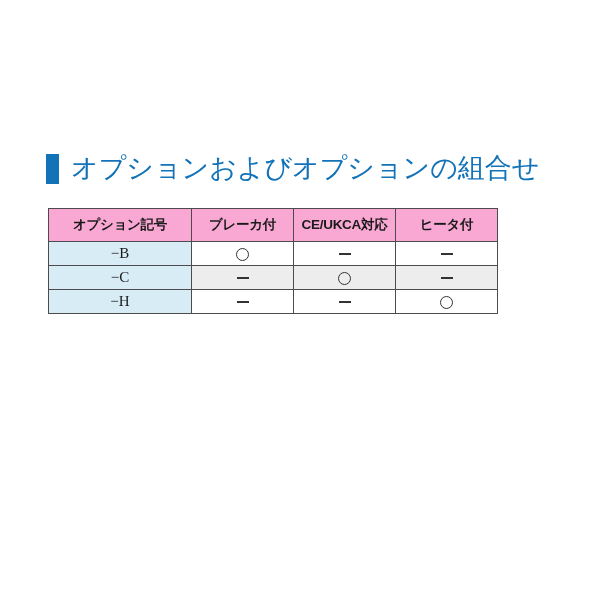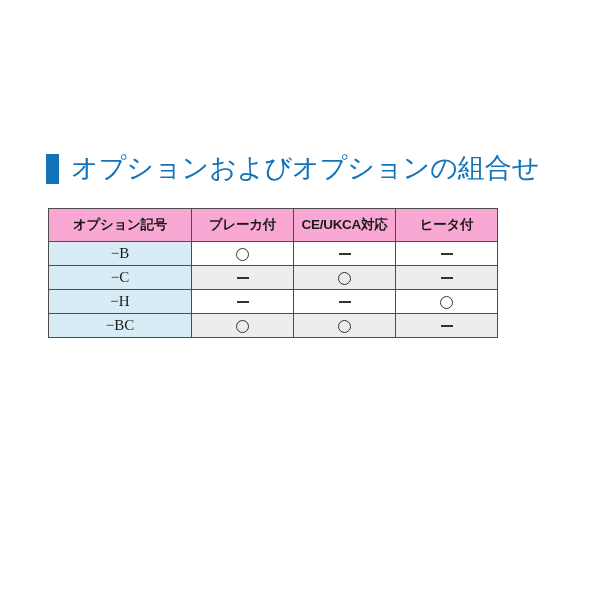--- a/index.html
+++ b/index.html
@@ -140,23 +140,17 @@
             <td class="mark"><span class="glyph-dash"></span></td>
             <td class="mark"><span class="glyph-circle"></span></td>
             <td class="mark"><span class="glyph-dash"></span></td>
           </tr>
           <tr class="plain">
             <td class="code">−H</td>
             <td class="mark"><span class="glyph-dash"></span></td>
             <td class="mark"><span class="glyph-dash"></span></td>
             <td class="mark"><span class="glyph-circle"></span></td>
           </tr>
-          <tr class="alt">
-            <td class="code">−BC</td>
-            <td class="mark"><span class="glyph-circle"></span></td>
-            <td class="mark"><span class="glyph-circle"></span></td>
-            <td class="mark"><span class="glyph-dash"></span></td>
-          </tr>
         </tbody>
     </table>
   </div>
 
 </div>
 
 </body></html>

